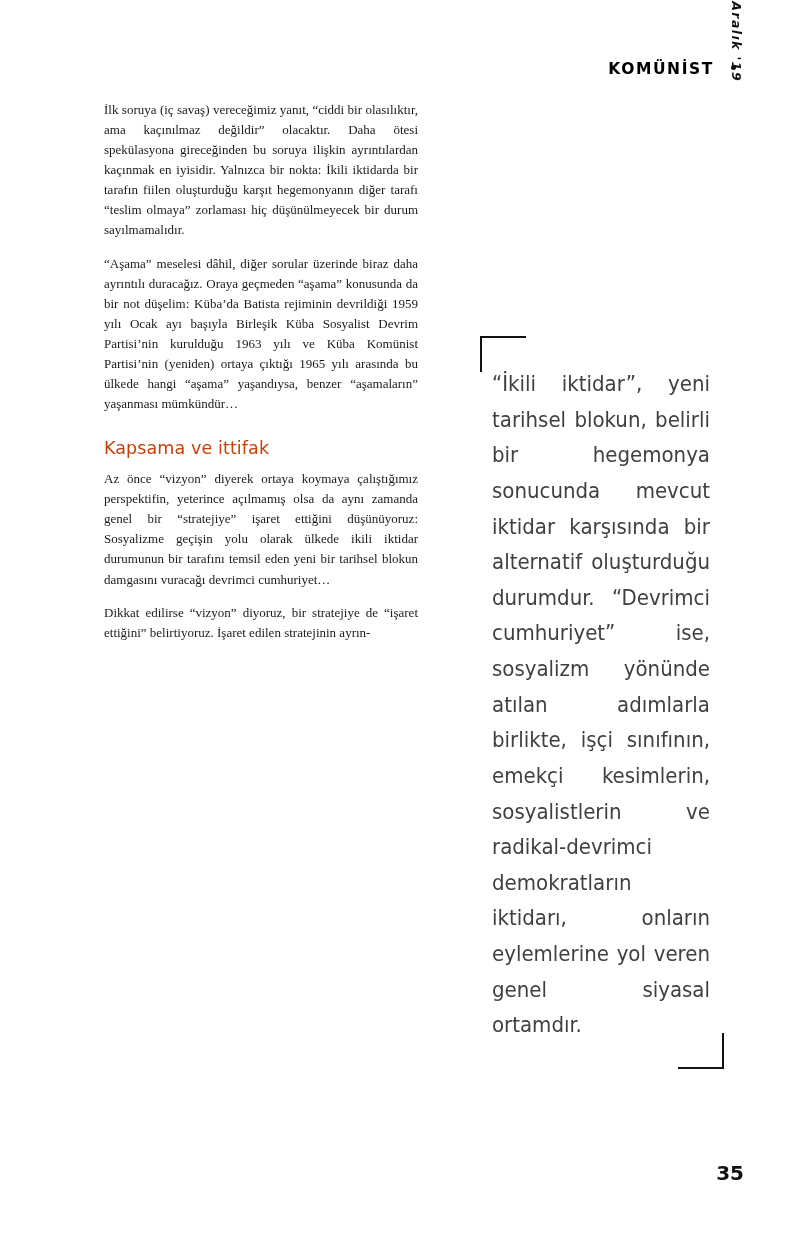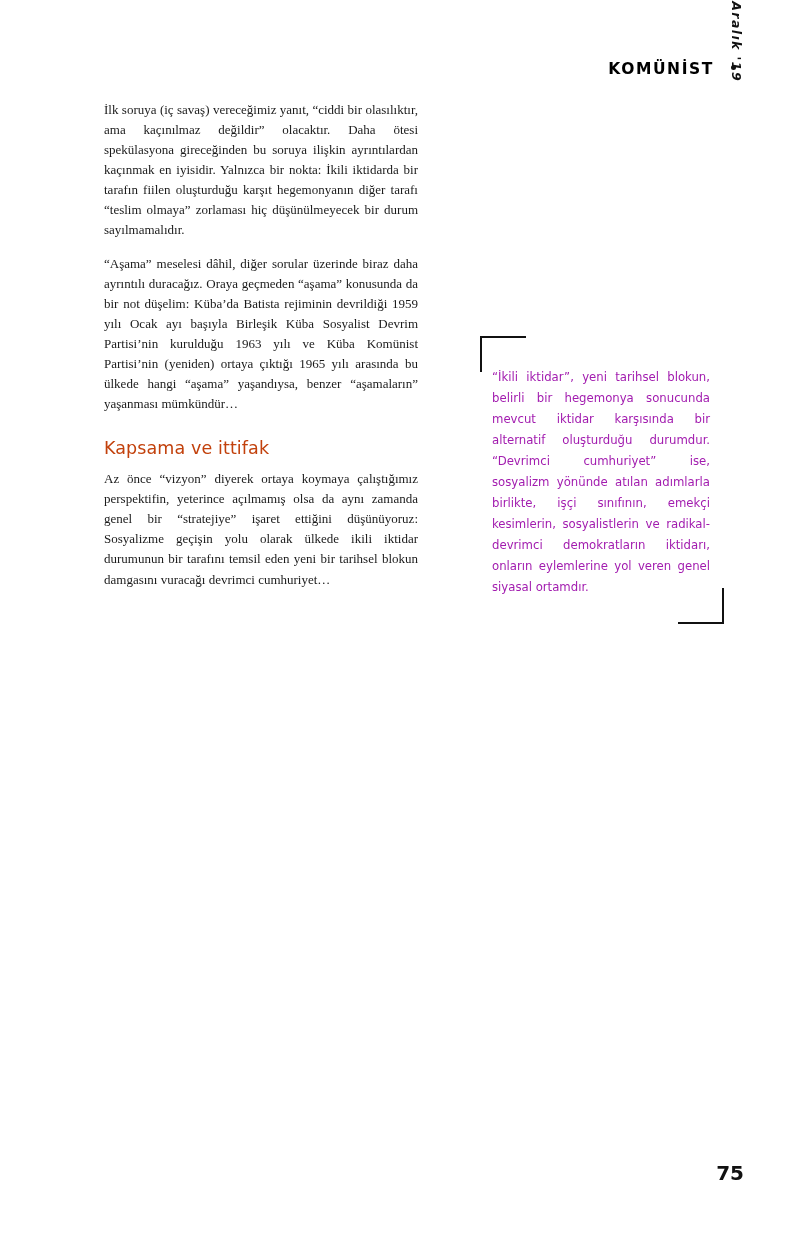--- a/index.html
+++ b/index.html
@@ -93,24 +93,24 @@
 
   
   .pullquote {
     position: absolute;
     left: 480px;
     top: 336px;
     width: 244px;
   }
   .pq-text {
     font-family: "DejaVu Sans Condensed", "DejaVu Sans", sans-serif;
-    font-size: 13px;
+    font-size: 22px;
     line-height: 1.62;
     text-align: justify;
-    color: #a21caf;
+    color: #404040;
     padding: 30px 14px 26px 12px;
   }
   .pq-rule-top {
     position: absolute;
     left: 0;
     top: 0;
     width: 46px;
     height: 2px;
     background: #111;
   }
@@ -159,25 +159,26 @@
     <div class="runhead-title">KOMÜNİST</div>
     <div class="runhead-dot"></div>
     <div class="runhead-date">Aralık '19</div>
   </div>
 
   <div class="body-col">
     <p>İlk soruya (iç savaş) vereceğimiz yanıt, “ciddi bir olasılıktır, ama kaçınılmaz değildir” olacaktır. Daha ötesi spekülasyona gireceğinden bu soruya ilişkin ayrıntılardan kaçınmak en iyisidir. Yalnızca bir nokta: İkili iktidarda bir tarafın fiilen oluşturduğu karşıt hegemonyanın diğer tarafı “teslim olmaya” zorlaması hiç düşünülmeyecek bir durum sayılmamalıdır.</p>
     <p>“Aşama” meselesi dâhil, diğer sorular üzerinde biraz daha ayrıntılı duracağız. Oraya geçmeden “aşama” konusunda da bir not düşelim: Küba’da Batista rejiminin devrildiği 1959 yılı Ocak ayı başıyla Birleşik Küba Sosyalist Devrim Partisi’nin kurulduğu 1963 yılı ve Küba Komünist Partisi’nin (yeniden) ortaya çıktığı 1965 yılı arasında bu ülkede hangi “aşama” yaşandıysa, benzer “aşamaların” yaşanması mümkündür…</p>
     <h2 class="subhead">Kapsama ve ittifak</h2>
     <p>Az önce “vizyon” diyerek ortaya koymaya çalıştığımız perspektifin, yeterince açılmamış olsa da aynı zamanda genel bir “stratejiye” işaret ettiğini düşünüyoruz: Sosyalizme geçişin yolu olarak ülkede ikili iktidar durumunun bir tarafını temsil eden yeni bir tarihsel blokun damgasını vuracağı devrimci cumhuriyet…</p>
+    <p class="last">Dikkat edilirse “vizyon” diyoruz, bir stratejiye de “işaret ettiğini” belirtiyoruz. İşaret edilen stratejinin ayrın-</p>
   </div>
 
   <div class="pullquote">
     <div class="pq-rule-top"></div>
     <div class="pq-rule-left"></div>
     <div class="pq-text">“İkili iktidar”, yeni tarihsel blokun, belirli bir hegemonya sonucunda mevcut iktidar karşısında bir alternatif oluşturduğu durumdur. “Devrimci cumhuriyet” ise, sosyalizm yönünde atılan adımlarla birlikte, işçi sınıfının, emekçi kesimlerin, sosyalistlerin ve radikal-devrimci demokratların iktidarı, onların eylemlerine yol veren genel siyasal ortamdır.</div>
     <div class="pq-rule-bottom"></div>
     <div class="pq-rule-right"></div>
   </div>
 
-  <div class="folio">75</div>
+  <div class="folio">35</div>
 
 </div>
 
 </body></html>

